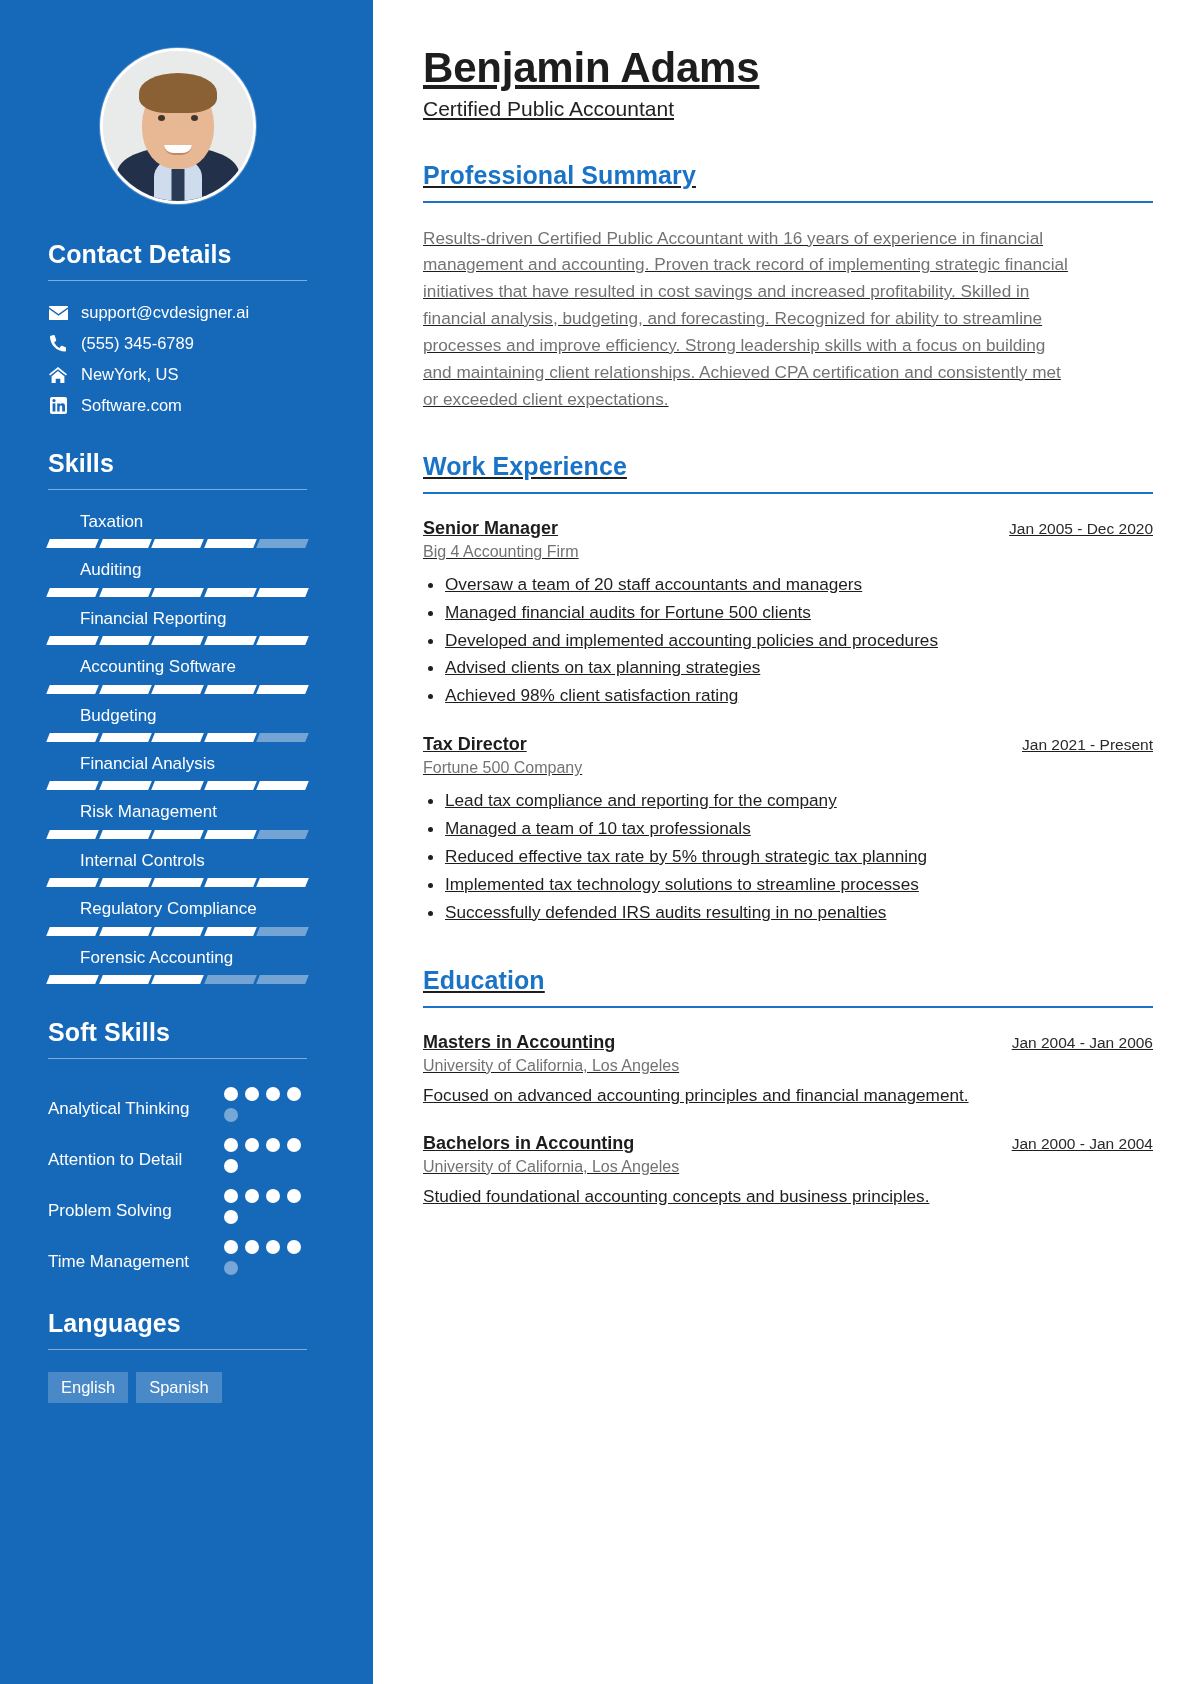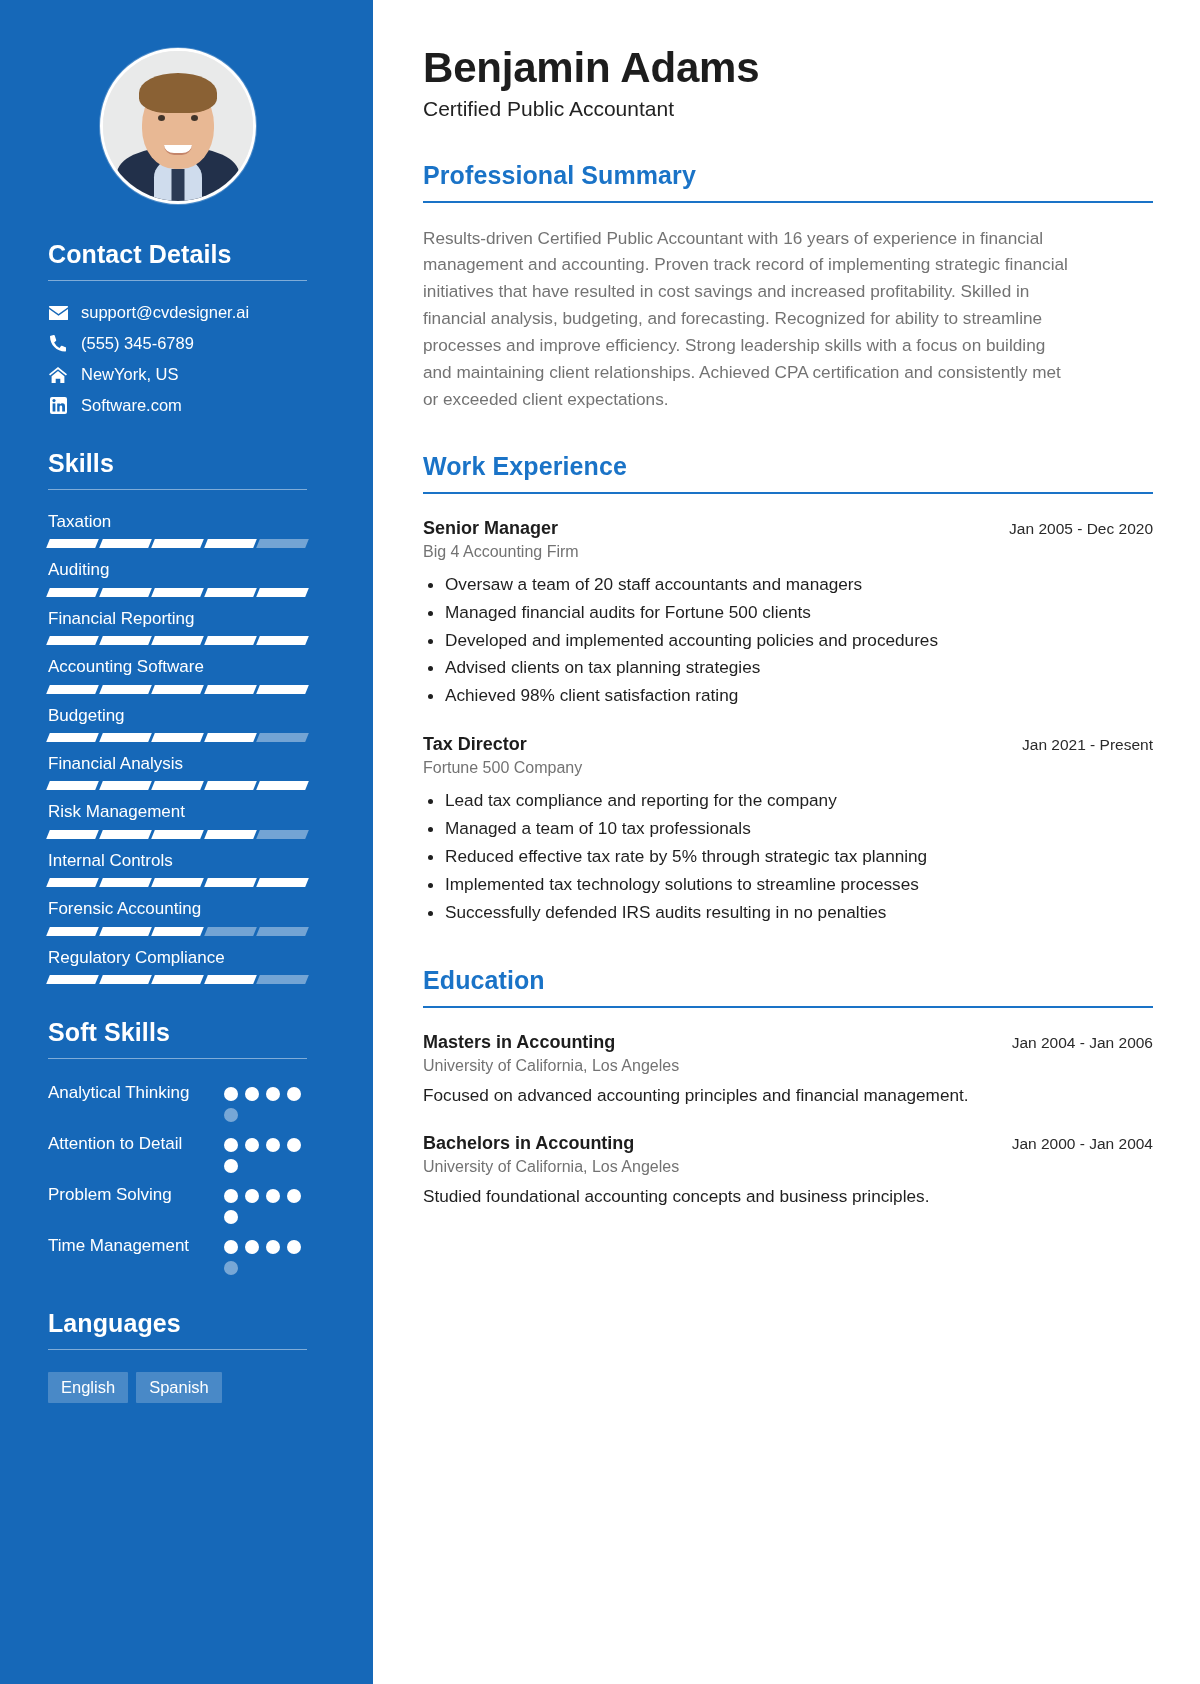--- a/index.html
+++ b/index.html
@@ -55,42 +55,42 @@
   }
   .side-rule { height: 1px; background: rgba(255,255,255,.45); margin-bottom: 22px; }
   .side-block { margin-bottom: 34px; }
 
   .contact-list { list-style: none; }
   .contact-row { display: flex; align-items: center; gap: 13px; margin-bottom: 12px; font-size: 16.5px; }
   .cicon { width: 20px; min-width:20px; display: flex; justify-content: center; color:#fff; }
   .cicon svg { display:block; }
 
   
-  .skill-name { font-size: 17px; margin-bottom: 7px; line-height: 1.2; }
+  .skill-name { font-size: 17px; margin-bottom: 7px; line-height: 1.2; margin-left: 32px; }
   .skill-item { margin-bottom: 12px; }
   .bar { display: flex; gap: 4px; height: 9px; }
   .seg { flex: 1; transform: skewX(-22deg); background: rgba(255,255,255,.40); }
   .seg.on { background: #ffffff; }
 
   
-  .soft-row { display: flex; align-items: flex-start; margin-bottom: 10px; }
+  .soft-row { display: flex; align-items: flex-end; margin-bottom: 10px; }
   .soft-label { font-size: 17px; line-height: 1.45; width: 178px; }
   .dots { width: 84px; display: flex; flex-wrap: wrap; gap: 7px; padding-top: 6px; }
   .dot { width: 14px; height: 14px; border-radius: 50%; background: rgba(255,255,255,.42); }
   .dot.on { background: #ffffff; }
 
   
   .lang-wrap { display: flex; flex-wrap: wrap; gap: 8px; }
   .lang-chip {
     background: rgba(255,255,255,.22); color: #fff;
     padding: 6px 13px; border-radius: 1px; font-size: 16.5px;
   }
 
   
-  .main { flex: 1; padding: 44px 47px 16px 50px; color: #1d1d1d; }
+  .main { flex: 1; padding: 44px 47px 16px 50px; color: #1d1d1d; text-decoration: underline; }
   .name { font-size: 42px; font-weight: 700; letter-spacing: -.2px; line-height: 1.12; }
   .role { font-size: 21px; font-weight: 400; color: #222; margin-top: 6px; }
 
   .sec { margin-top: 40px; }
   .sec-title { color: #1a73c7; font-size: 25px; font-weight: 700; letter-spacing: .1px; }
   .sec-rule { height: 1.5px; background: #1a73c7; margin-top: 11px; }
 
   .summary { margin-top: 22px; font-size: 17.2px; line-height: 1.56; color: #737373; max-width: 650px; }
 
   .entry { margin-top: 24px; }
@@ -246,36 +246,36 @@
       <div class="skill-name">Internal Controls</div>
       <div class="bar">
               <span class="seg on"></span>
               <span class="seg on"></span>
               <span class="seg on"></span>
               <span class="seg on"></span>
               <span class="seg on"></span>
             </div>
     </div>
           <div class="skill-item">
+      <div class="skill-name">Regulatory Compliance</div>
+      <div class="bar">
+              <span class="seg on"></span>
+              <span class="seg on"></span>
+              <span class="seg on"></span>
+              <span class="seg on"></span>
+              <span class="seg "></span>
+            </div>
+    </div>
+          <div class="skill-item">
       <div class="skill-name">Forensic Accounting</div>
       <div class="bar">
               <span class="seg on"></span>
               <span class="seg on"></span>
               <span class="seg on"></span>
               <span class="seg "></span>
-              <span class="seg "></span>
-            </div>
-    </div>
-          <div class="skill-item">
-      <div class="skill-name">Regulatory Compliance</div>
-      <div class="bar">
-              <span class="seg on"></span>
-              <span class="seg on"></span>
-              <span class="seg on"></span>
-              <span class="seg on"></span>
               <span class="seg "></span>
             </div>
     </div>
         </div>
     </section>
 
     <section class="side-block">
       <div class="side-h">Soft Skills</div>
       <div class="side-rule"></div>
       <div id="soft-list">

